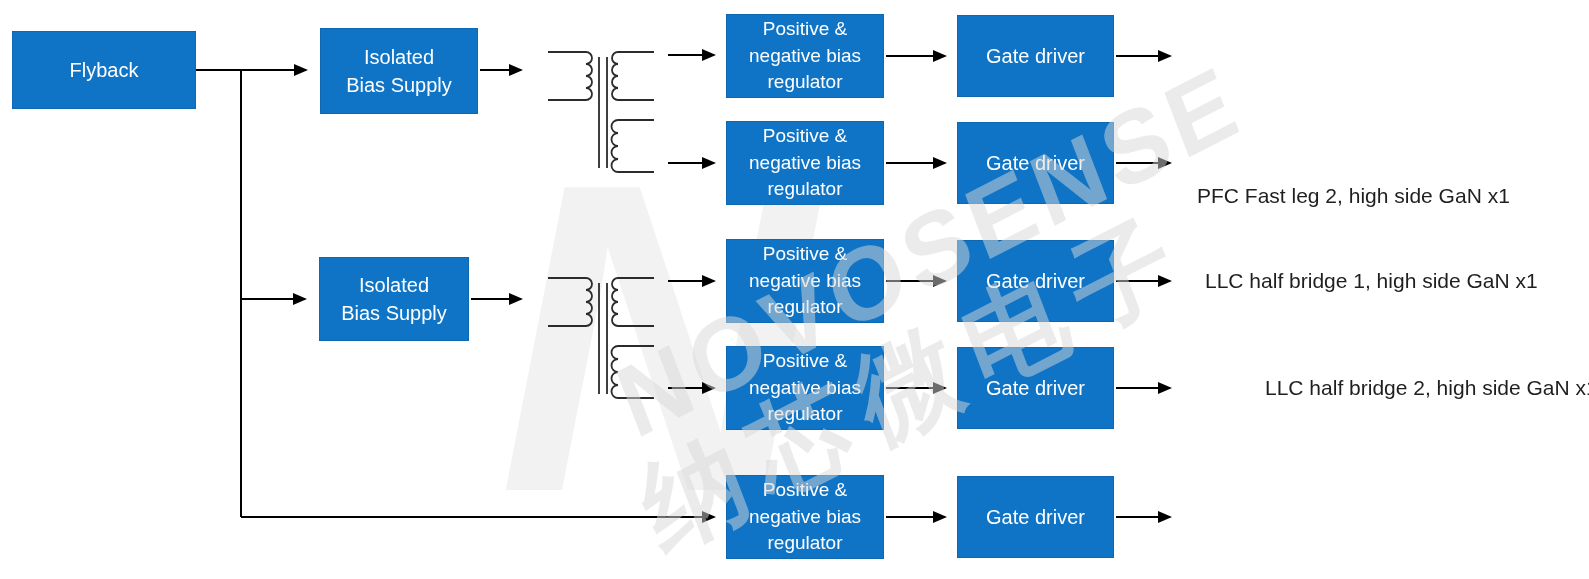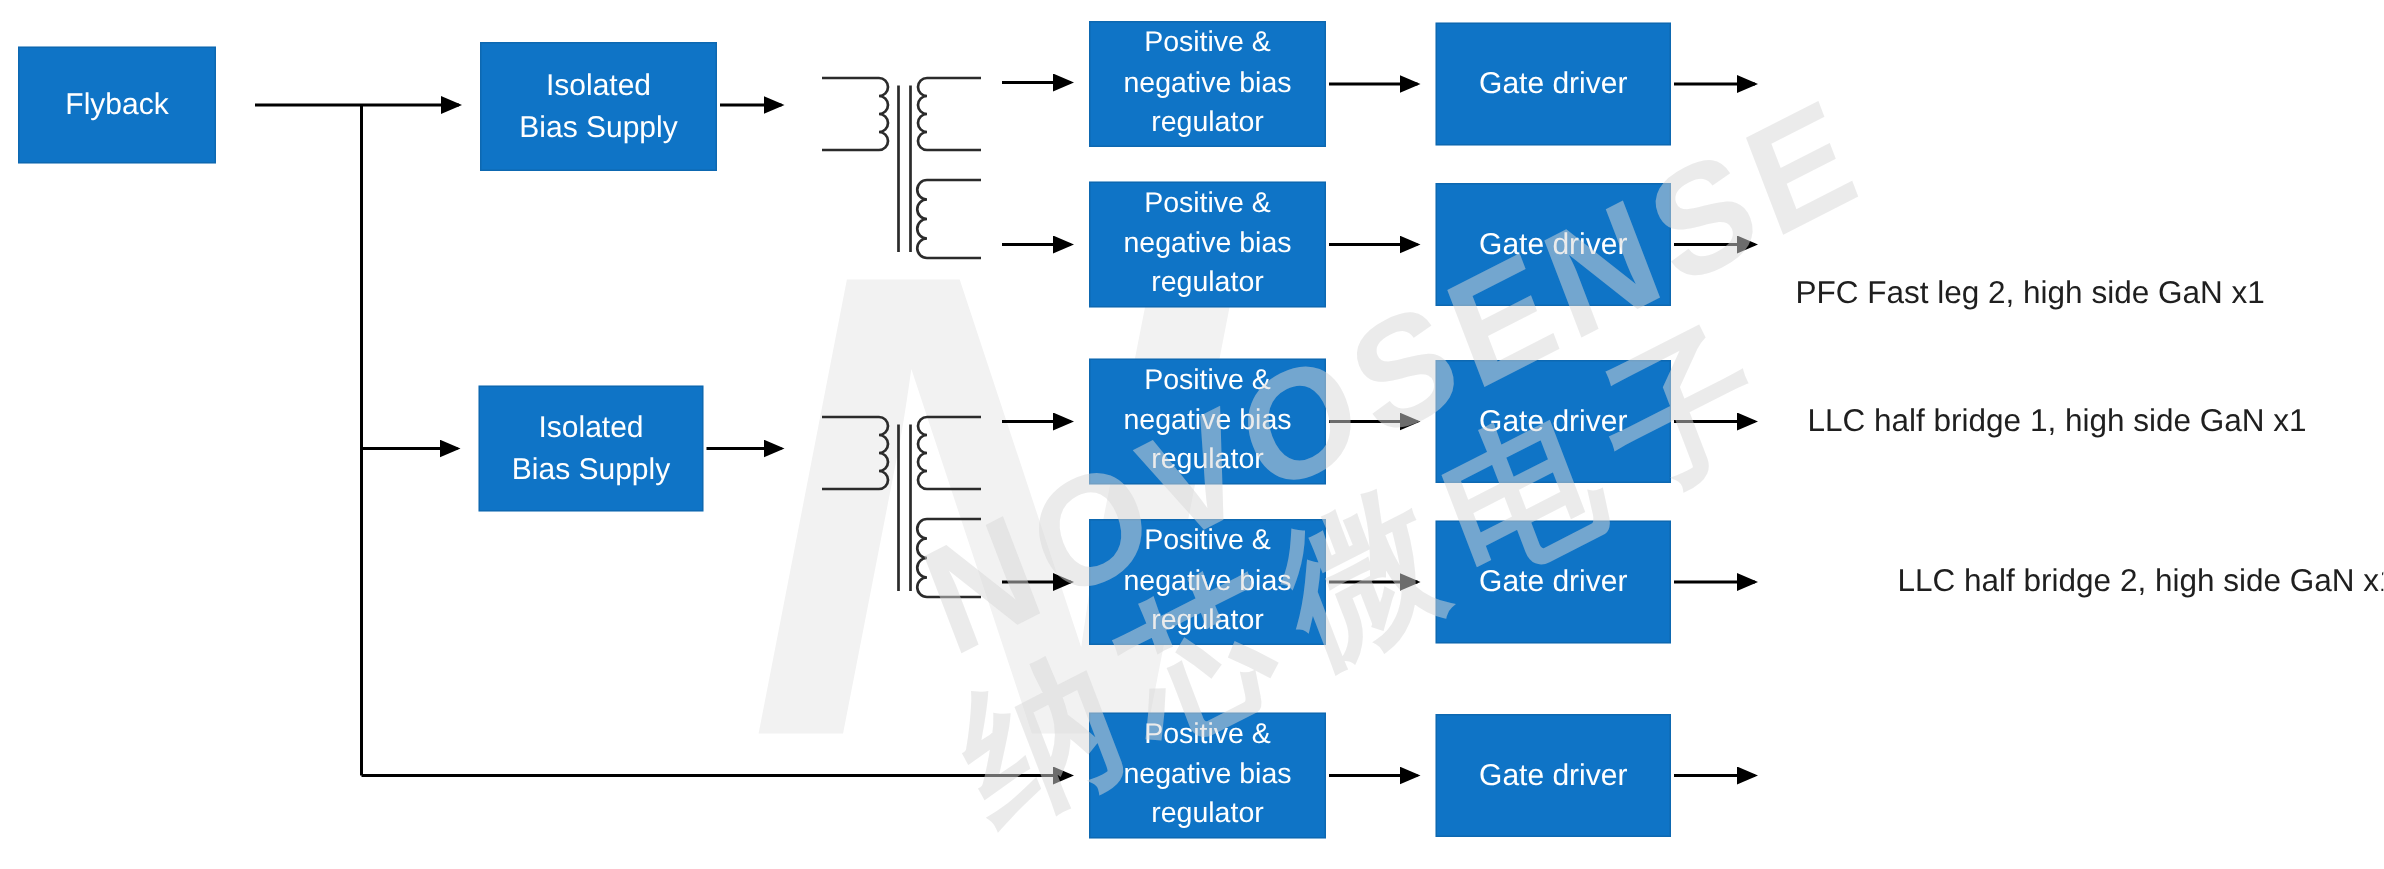--- a/index.html
+++ b/index.html
@@ -90,21 +90,21 @@
     </g>
 
     <g stroke="#2b2b2b" stroke-width="1.8" fill="none">
       <path d="M548 278 H586 a6 6 0 0 1 0 12 a6 6 0 0 1 0 12 a6 6 0 0 1 0 12 a6 6 0 0 1 0 12 H548"></path>
       <path d="M599 283 V394 M607 283 V394"></path>
       <path d="M654 278 H618 a6 6 0 0 0 0 12 a6 6 0 0 0 0 12 a6 6 0 0 0 0 12 a6 6 0 0 0 0 12 H654"></path>
       <path d="M654 346 H618 a6.5 6.5 0 0 0 0 13 a6.5 6.5 0 0 0 0 13 a6.5 6.5 0 0 0 0 13 a6.5 6.5 0 0 0 0 13 H654"></path>
     </g>
   </svg>
 
-  <div class="block blue f20" style="left:12px;top:31px;width:132px;height:78px;">Flyback</div>
+  <div class="block blue f20" style="left:12px;top:31px;width:184px;height:78px;">Flyback</div>
 
   <div class="block blue f20" style="left:320px;top:28px;width:158px;height:86px;">Isolated
 Bias Supply</div>
 
   <div class="block blue f20" style="left:319px;top:257px;width:150px;height:84px;">Isolated
 Bias Supply</div>
 
   <div class="block blue f19" style="left:726px;top:14px;width:158px;height:84px;">Positive &amp;
 negative bias
 regulator</div>

